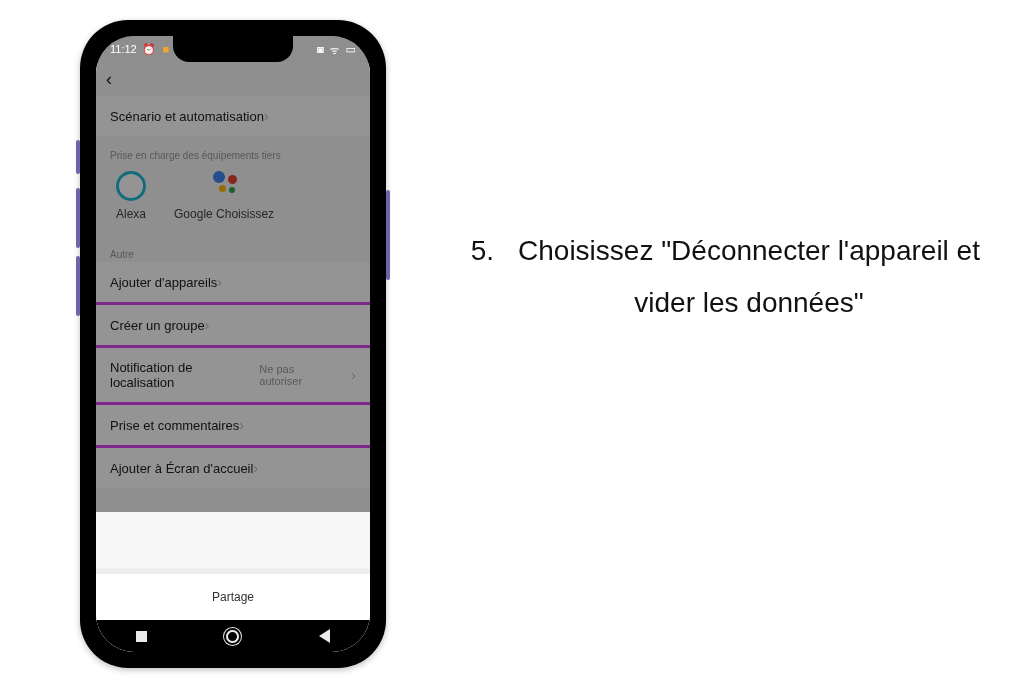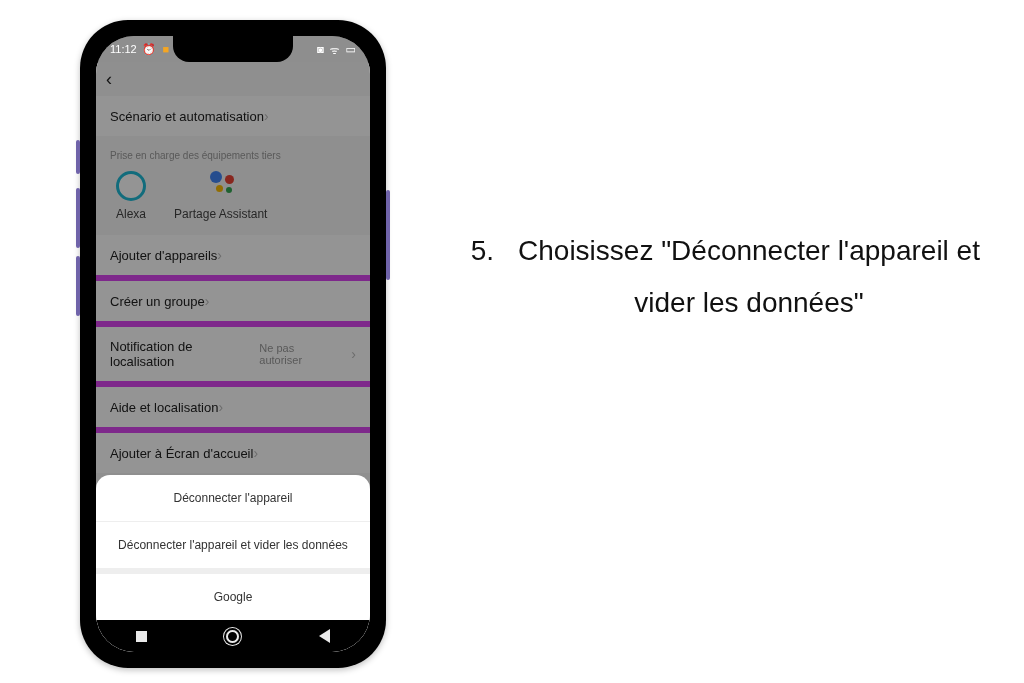--- a/index.html
+++ b/index.html
@@ -124,21 +124,21 @@
   .ga-g { width: 6px;  height: 6px;  background: #34A853; left: 20px; top: 16px; }
 
   .toggle {
     width: 34px; height: 18px; border-radius: 10px; background: #d8d8d8; position: relative;
   }
   .toggle::after {
     content: ""; position: absolute; left: 2px; top: 2px;
     width: 14px; height: 14px; border-radius: 50%; background: #fff;
   }
 
-  .list .row { border-top: 6px solid #d946ef; }
+  .list .row { border-top: 3px solid #d946ef; }
   .list .row:first-child { border-top: none; }
 
   
   .sheet {
     position: absolute; left: 0; right: 0; bottom: 0;
     z-index: 15;
   }
   .sheet-card {
     background: #fff;
     border-top-left-radius: 14px;
@@ -224,61 +224,58 @@
               <div class="ico alexa-ico"></div>
               <span>Alexa</span>
             </div>
             <div class="integ">
               <div class="ico ga-ico">
                 <span class="ga-dot ga-b"></span>
                 <span class="ga-dot ga-r"></span>
                 <span class="ga-dot ga-y"></span>
                 <span class="ga-dot ga-g"></span>
               </div>
-              <span style="text-align:center">Partage Assistant</span>
-            </div>
-          </div>
-
-
+              <span style="text-align:center">Google Choisissez</span>
+            </div>
+          </div>
+
+
+          <div class="group-title">Autre</div>
           <div class="list">
             <div class="row">
               <span>Ajouter d'appareils</span>
               <span class="chev">›</span>
             </div>
             <div class="row">
               <span>Créer un groupe</span>
               <span class="chev">›</span>
             </div>
             <div class="row">
               <span>Notification de localisation</span>
               <span class="right">
                 <span class="value">Ne pas autoriser</span>
                 <span class="chev">›</span>
               </span>
             </div>
             <div class="row">
-              <span>Aide et localisation</span>
+              <span>Prise et commentaires</span>
               <span class="chev">›</span>
             </div>
             <div class="row">
               <span>Ajouter à Écran d'accueil</span>
               <span class="chev">›</span>
             </div>
           </div>
         </div>
 
         <div class="scrim"></div>
 
         <div class="sheet">
-          <div class="sheet-card">
-            <div class="sheet-item">Déconnecter l'appareil</div>
-            <div class="sheet-item">Déconnecter l'appareil et vider les données</div>
-          </div>
           <div class="sheet-gap"></div>
-          <div class="sheet-cancel">Google</div>
+          <div class="sheet-cancel">Partage</div>
           <div class="navbar">
             <div class="nav-square"></div>
             <div class="nav-circle"></div>
             <div class="nav-tri"></div>
           </div>
         </div>
 
       </div>
     </div>
   </div>

